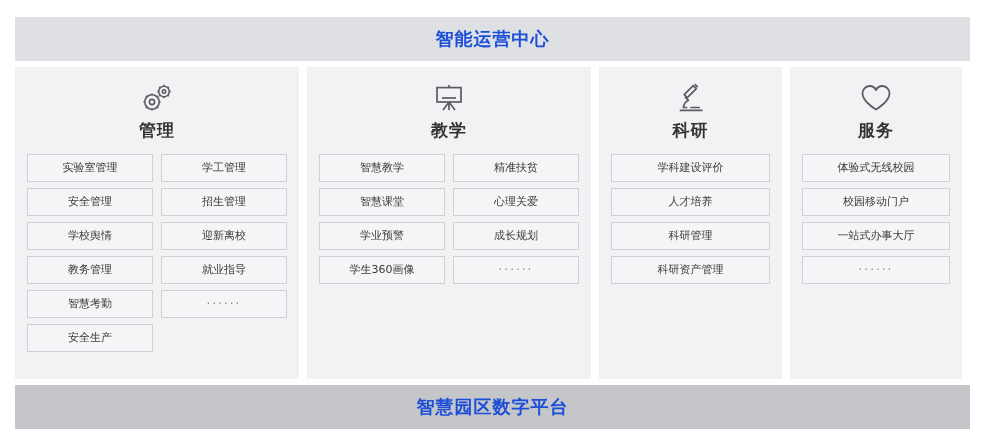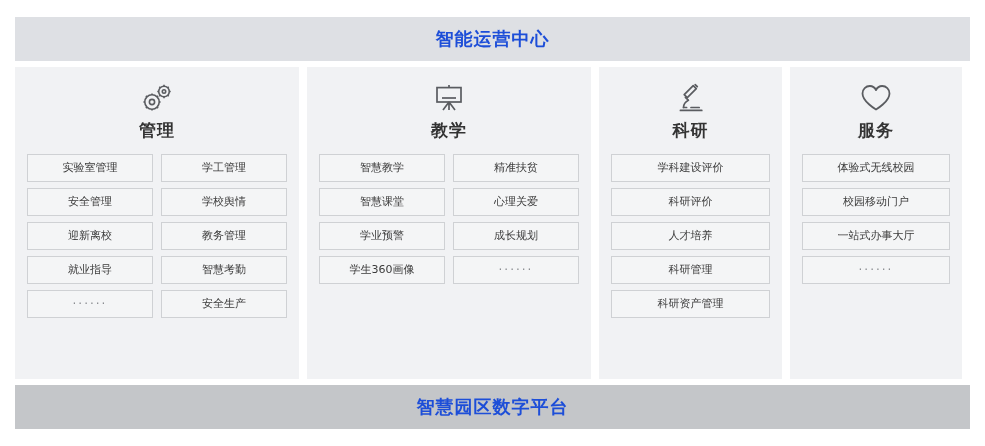--- a/index.html
+++ b/index.html
@@ -128,20 +128,21 @@
           <circle cx="25" cy="8.5" r="5.3"></circle>
           <circle cx="25" cy="8.5" r="1.7"></circle>
           <path d="M25 1.8v1.4M25 13.8v1.4M18.3 8.5h1.4M30.3 8.5h1.4M20.3 3.8l1 1M28.7 12.2l1 1M29.7 3.8l-1 1M21.3 12.2l-1 1"></path>
         </svg>
       </div>
       <div class="col-title">管理</div>
       <div class="tiles two">
         <div class="tile">实验室管理</div>
         <div class="tile">学工管理</div>
         <div class="tile">安全管理</div>
+        <div class="tile">招生管理</div>
         <div class="tile">学校舆情</div>
         <div class="tile">迎新离校</div>
         <div class="tile">教务管理</div>
         <div class="tile">就业指导</div>
         <div class="tile">智慧考勤</div>
         <div class="tile dots">······</div>
         <div class="tile">安全生产</div>
       </div>
     </div>
 
@@ -175,21 +176,20 @@
           <path d="M9.4 14.3l2.6 2.6"></path>
           <path d="M12.4 17.3c-3 1.4-4.7 4-4.9 7.2"></path>
           <path d="M15 24.5h8.2"></path>
           <path d="M4.4 27.4h21.4"></path>
           <path d="M7.6 24.5h3"></path>
         </svg>
       </div>
       <div class="col-title">科研</div>
       <div class="tiles one">
         <div class="tile">学科建设评价</div>
-        <div class="tile">科研评价</div>
         <div class="tile">人才培养</div>
         <div class="tile">科研管理</div>
         <div class="tile">科研资产管理</div>
       </div>
     </div>
 
     <div class="col col-serv">
       <div class="col-icon">
         <svg width="34" height="30" viewBox="0 0 34 30" fill="none" stroke="currentColor" stroke-width="1.8" stroke-linejoin="round">
           <path d="M17 26.5C17 26.5 3.5 18.6 3.5 10.4 3.5 6.1 6.9 3 10.8 3c2.8 0 5.1 1.7 6.2 4.1C18.1 4.7 20.4 3 23.2 3c3.9 0 7.3 3.1 7.3 7.4 0 8.2-13.5 16.1-13.5 16.1z"></path>

